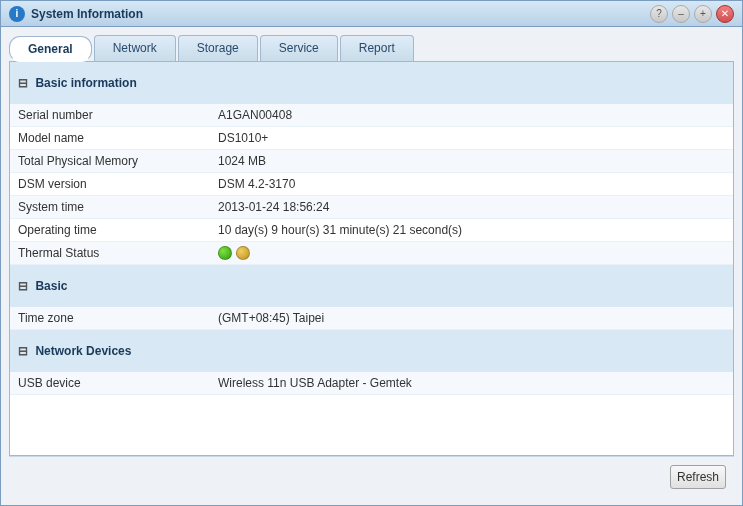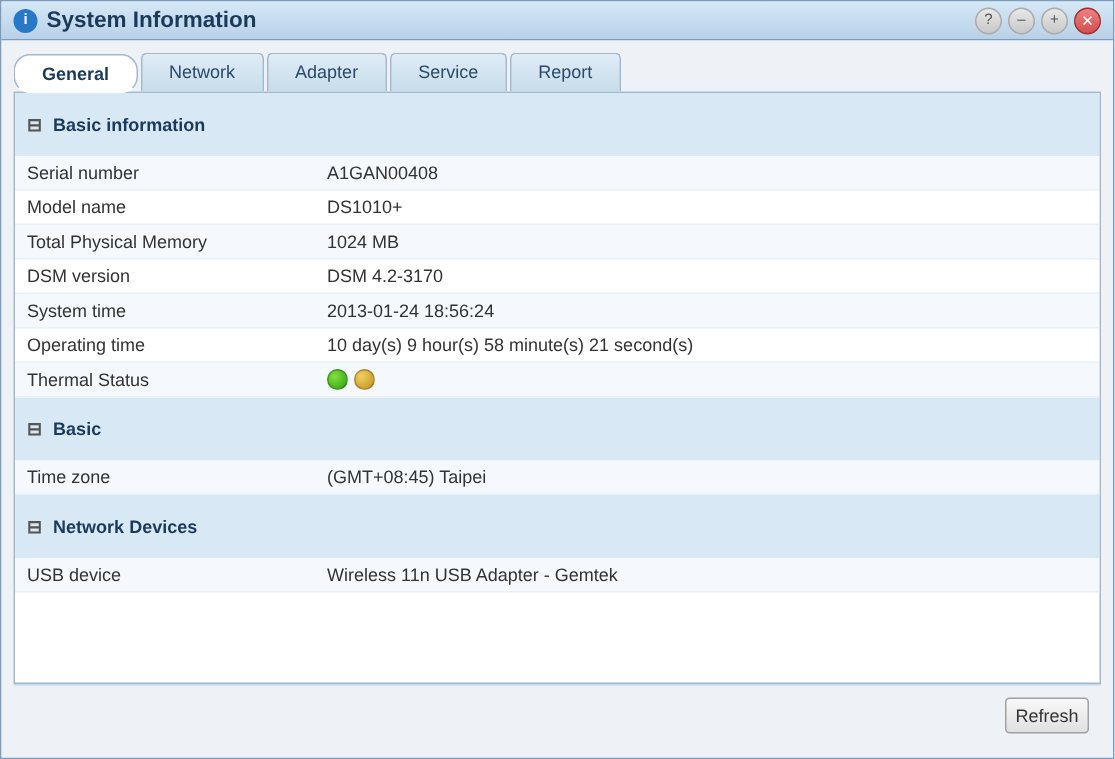--- a/index.html
+++ b/index.html
@@ -35,21 +35,21 @@
       border-radius: 8px;
       display: flex;
       align-items: center;
       justify-content: center;
       color: white;
       font-size: 10px;
       font-weight: bold;
     }
     .title-text {
       flex: 1;
-      font-size: 15px;
+      font-size: 12px;
       color: #1a3a5c;
       font-weight: bold;
     }
     .title-buttons {
       display: flex;
       gap: 4px;
     }
     .title-btn {
       width: 18px;
       height: 18px;
@@ -199,21 +199,21 @@
       <div class="title-btn">–</div>
       <div class="title-btn">+</div>
       <div class="title-btn close">✕</div>
     </div>
   </div>
 
   <div class="content">
     <div class="tabs">
       <div class="tab active">General</div>
       <div class="tab">Network</div>
-      <div class="tab">Adapter</div>
+      <div class="tab">Storage</div>
       <div class="tab">Service</div>
       <div class="tab">Report</div>
     </div>
 
     <div class="tab-content">
       <div class="table-area">
         <table>
           <tbody>
 
             <tr class="section-header">
@@ -237,21 +237,21 @@
             <tr class="data-row">
               <td class="label-col">DSM version</td>
               <td class="value-col">DSM 4.2-3170</td>
             </tr>
             <tr class="data-row">
               <td class="label-col">System time</td>
               <td class="value-col">2013-01-24 18:56:24</td>
             </tr>
             <tr class="data-row">
               <td class="label-col">Operating time</td>
-              <td class="value-col">10 day(s) 9 hour(s) 58 minute(s) 21 second(s)</td>
+              <td class="value-col">10 day(s) 9 hour(s) 31 minute(s) 21 second(s)</td>
             </tr>
             <tr class="data-row">
               <td class="label-col">Thermal Status</td>
               <td class="value-col">
                 <div class="thermal-indicators">
                   <div class="indicator green"></div>
                   <div class="indicator yellow"></div>
                 </div>
               </td>
             </tr>

